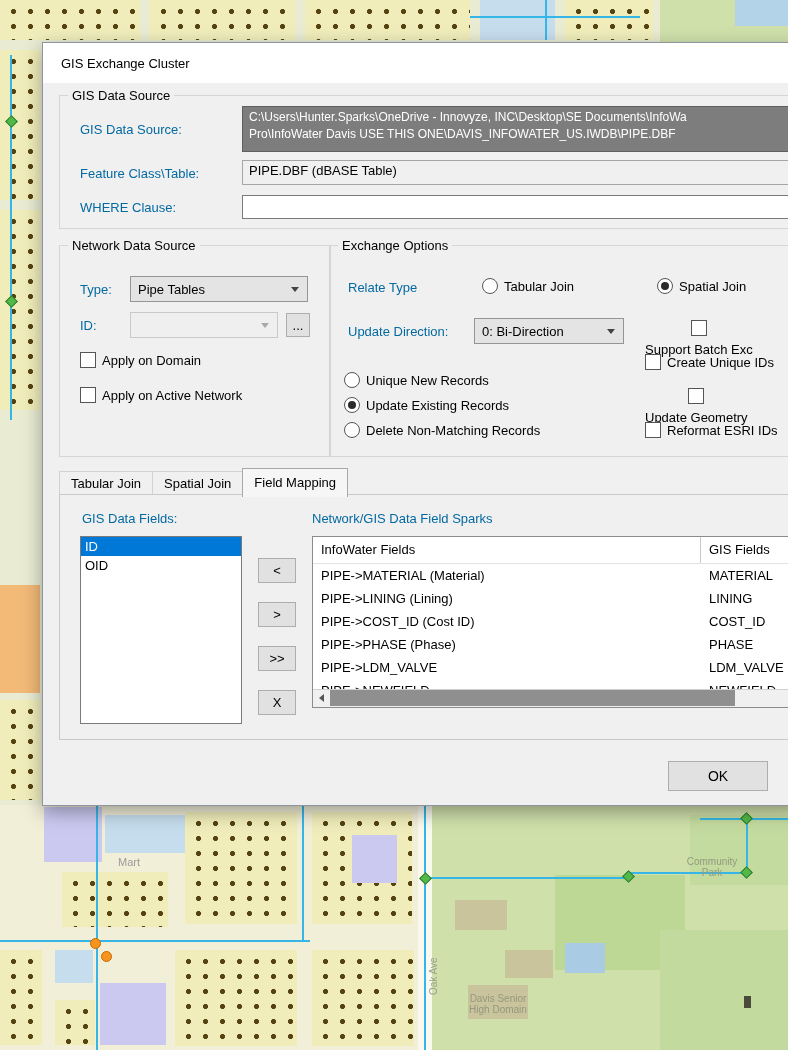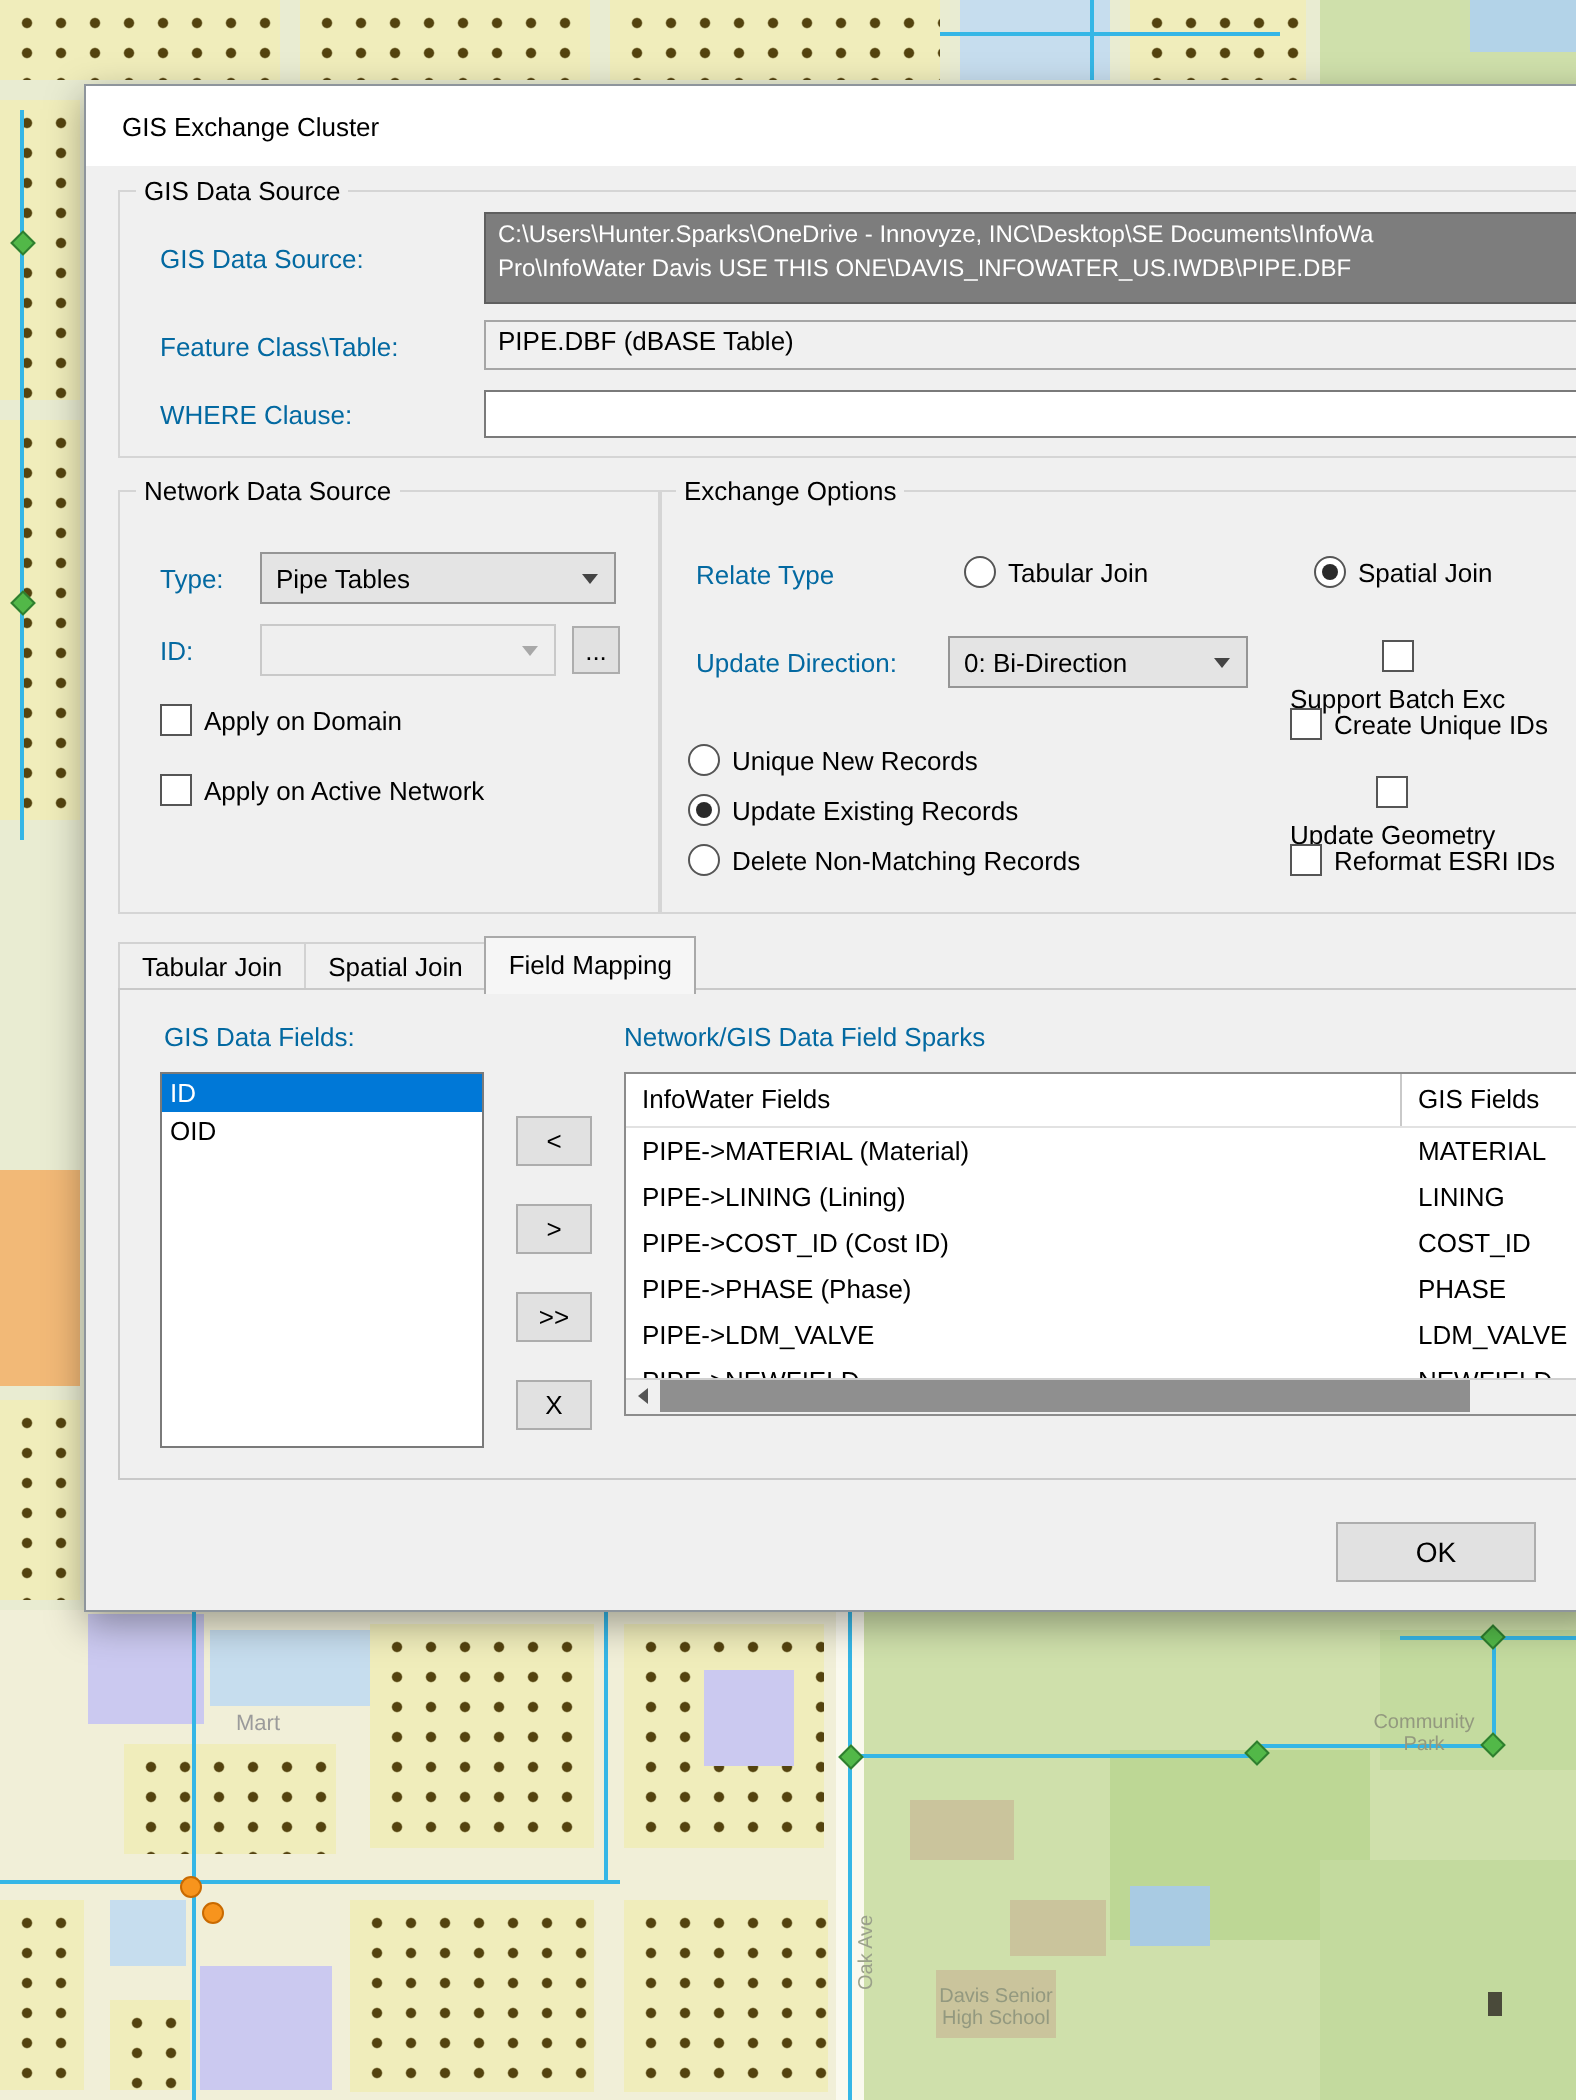--- a/index.html
+++ b/index.html
@@ -151,21 +151,21 @@
     <div class="pipe-h" style="left:700px;top:818px;width:88px;"></div>
     <div class="node" style="left:421px;top:874px;"></div>
     <div class="node" style="left:624px;top:872px;"></div>
     <div class="node" style="left:742px;top:868px;"></div>
     <div class="node" style="left:742px;top:814px;"></div>
     <div class="ocircle" style="left:90px;top:938px;"></div>
     <div class="ocircle" style="left:101px;top:951px;"></div>
 
     <div class="maplabel gray" style="left:118px;top:846px;margin-top:11px;">Mart</div>
     <div class="maplabel" style="left:458px;top:993px;width:80px;white-space:pre-line;">Davis Senior
-High School</div>
+High Domain</div>
     <div class="maplabel" style="left:682px;top:856px;width:60px;white-space:pre-line;">Community
 Park</div>
     <div class="street-label" style="left:428px;top:995px;">Oak Ave</div>
   </div>
 
   <div class="dialog">
     <div class="titlebar">
       <span>GIS Exchange Cluster</span>
     </div>
 

